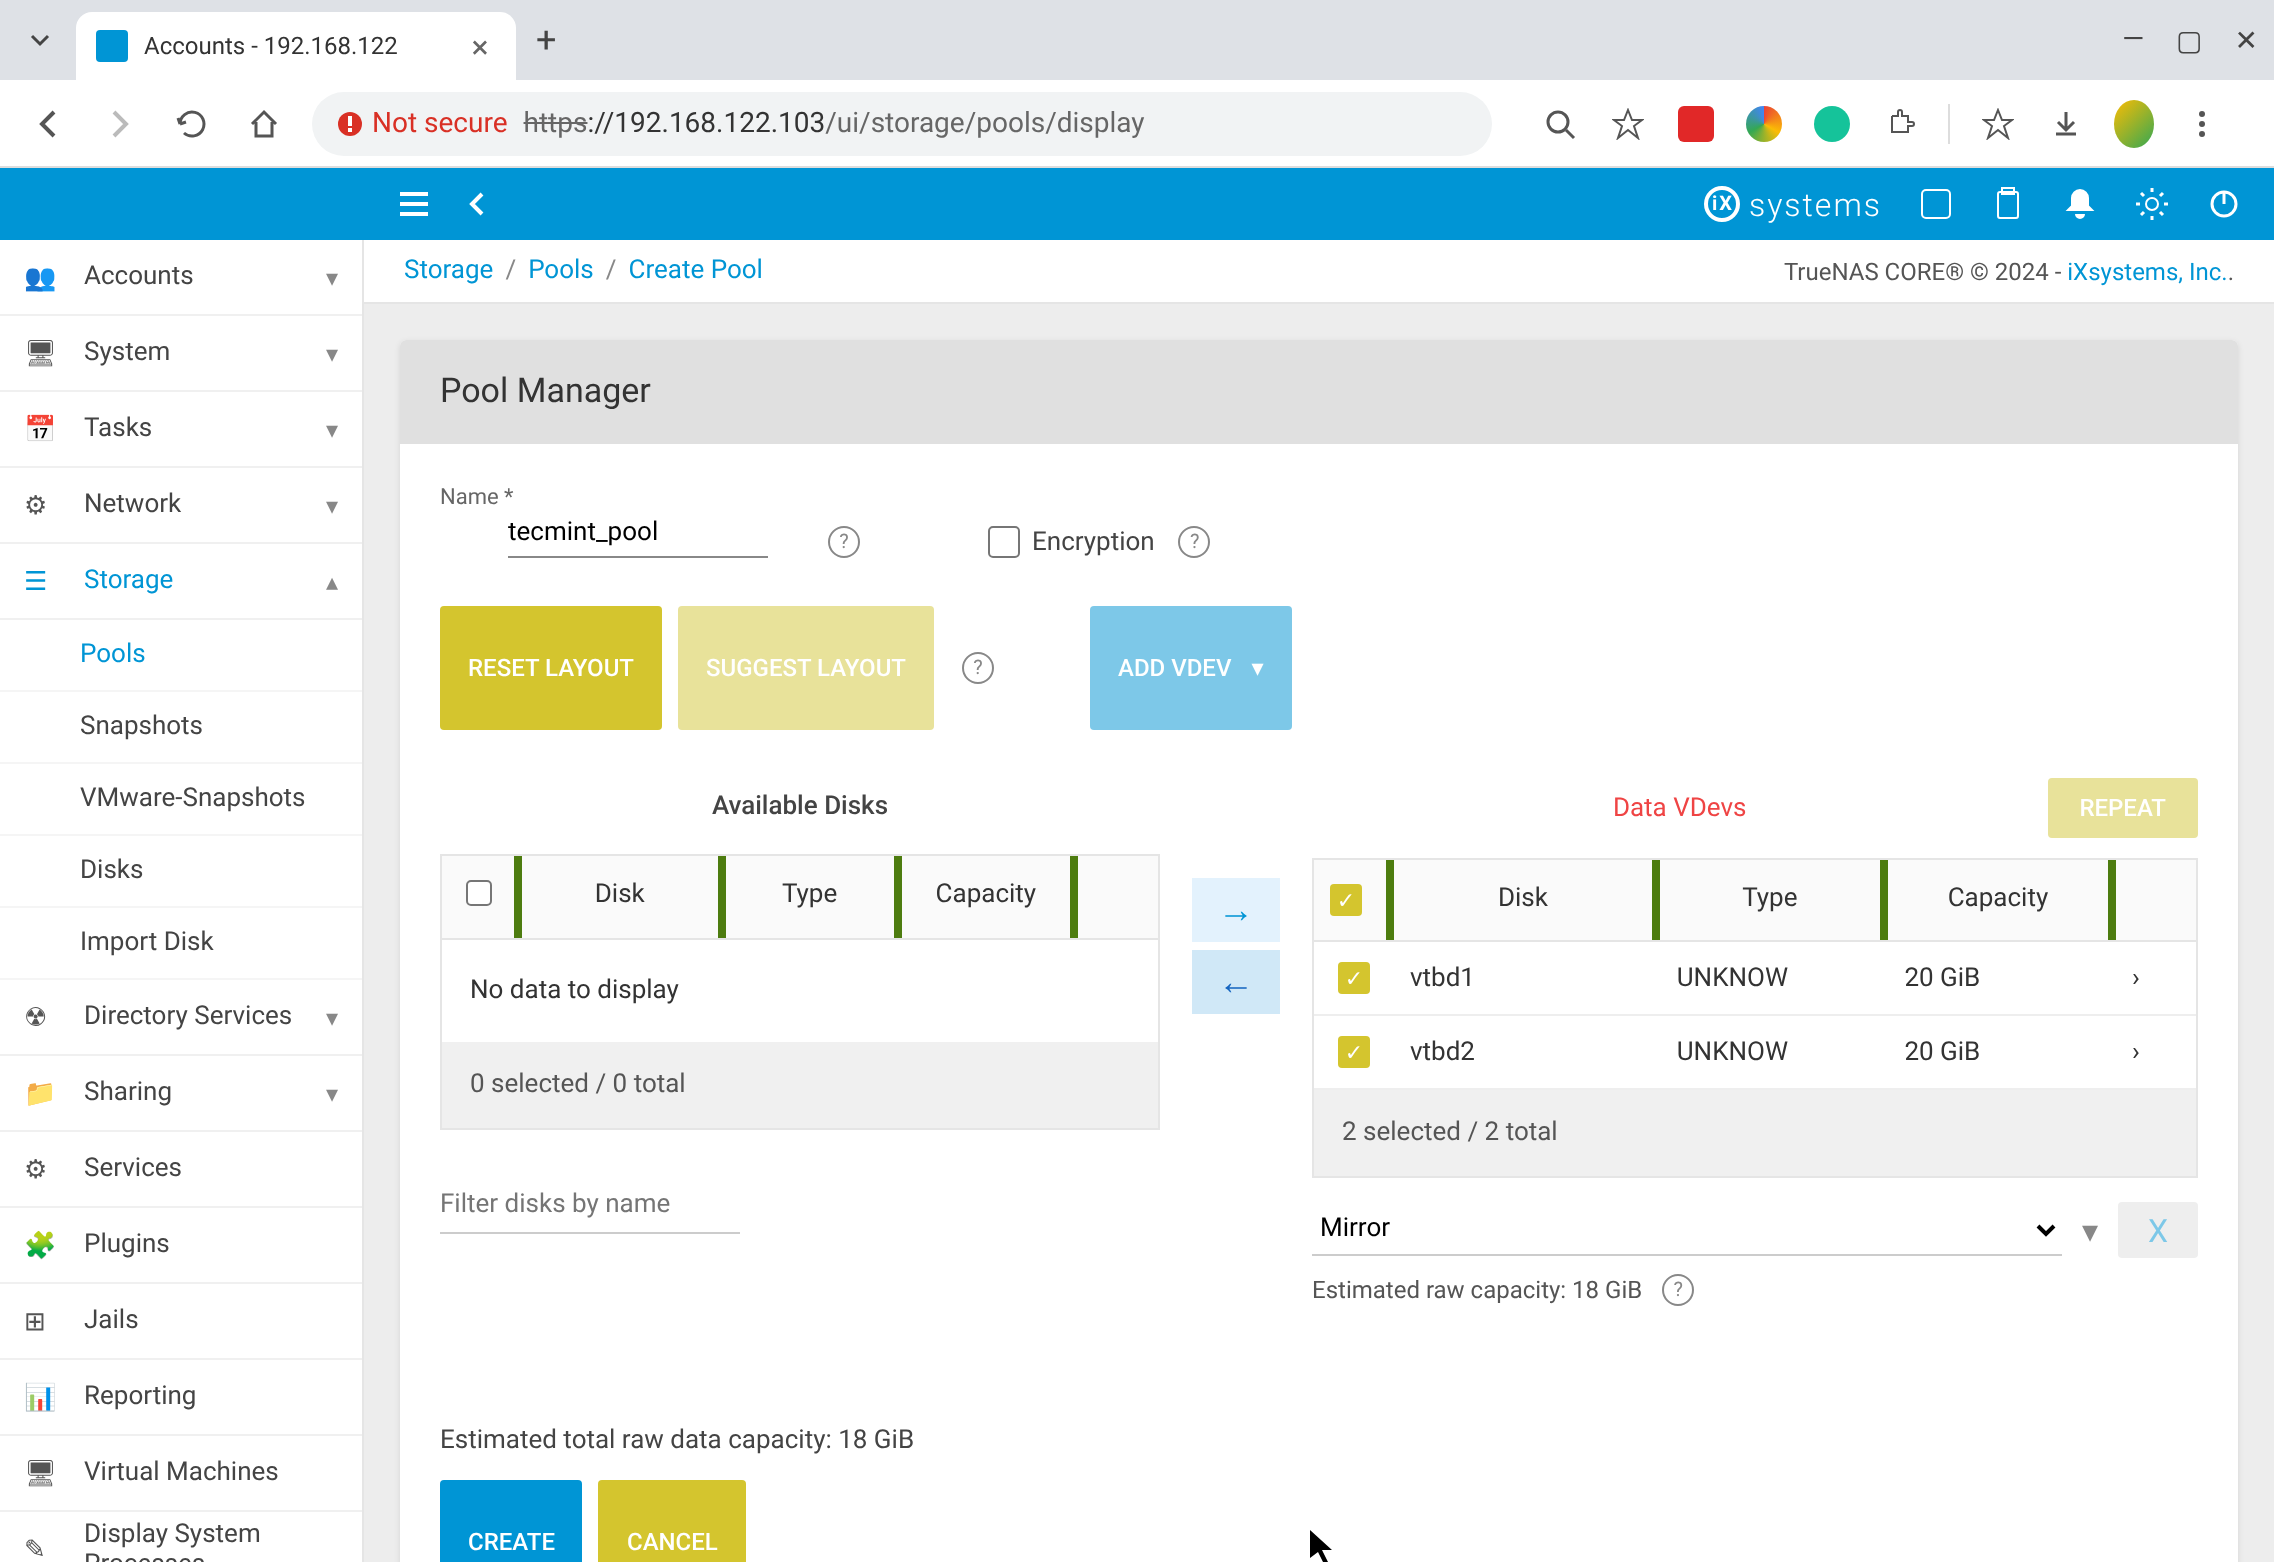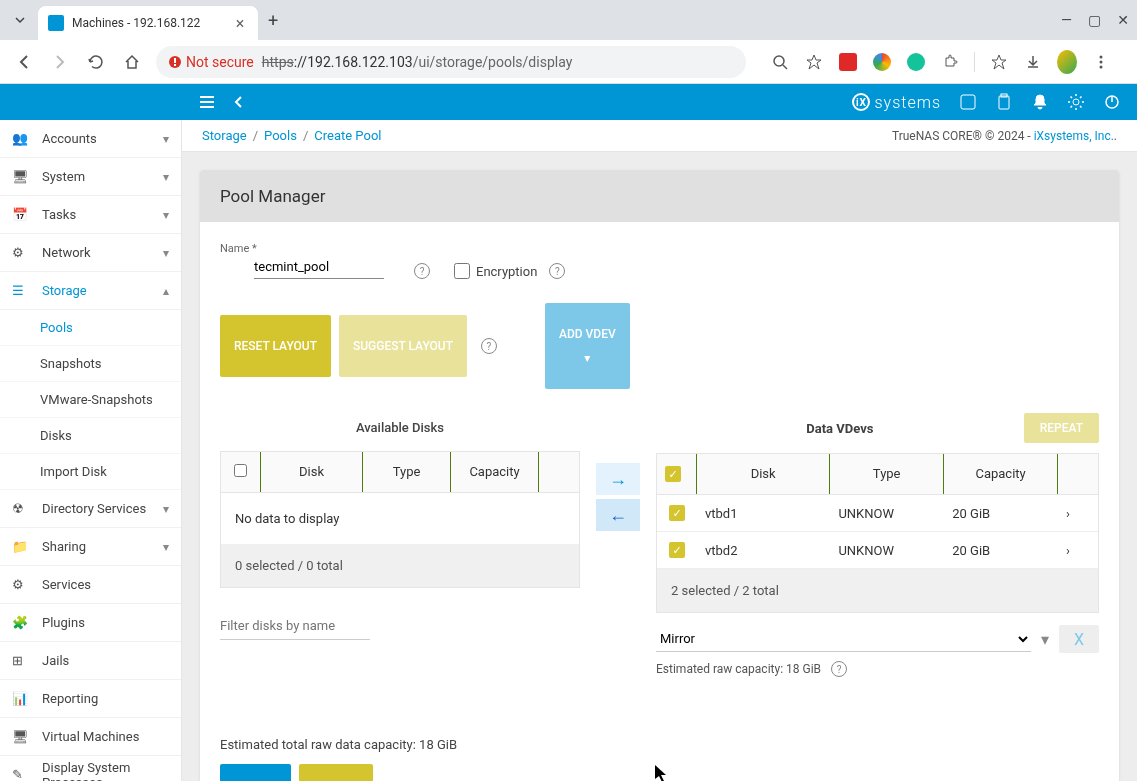--- a/index.html
+++ b/index.html
@@ -80,21 +80,21 @@
 
 
 .disk-area { display: flex; gap: 16px; align-items: flex-start; }
 .disk-col { flex: 1; }
 .disk-title { text-align: center; font-size: 13px; color: #444; margin-bottom: 10px; font-weight: 500; height: 28px; display: flex; align-items: center; justify-content: center; }
 .disk-title-row { display: flex; justify-content: center; align-items: center; margin-bottom: 10px; }
 .repeat-btn { background: #e8e29a; color: #fff; border: none; padding: 8px 16px; font-size: 12px; font-weight: 500; border-radius: 2px; cursor: pointer; margin-left: auto; }
 
 .disk-table { border: 1px solid #e5e5e5; background: #fff; }
 .disk-table-header { display: flex; background: #fafafa; border-bottom: 1px solid #e5e5e5; }
-.disk-table-header > div { padding: 12px 8px; font-size: 13px; color: #333; border-right: 1px solid #4d7c0f; text-align: center; }
+.disk-table-header > div { padding: 12px 8px; font-size: 13px; color: #333; border-right: 4px solid #4d7c0f; text-align: center; }
 .disk-table-header > div:last-child { border-right: none; }
 .col-check { width: 40px; }
 .col-disk { flex: 1.2; }
 .col-type { flex: 1; }
 .col-cap { flex: 1; }
 .col-action { width: 40px; }
 .no-data { padding: 18px 14px; font-size: 13px; color: #333; }
 .table-footer { background: #f0f0f0; padding: 14px; font-size: 13px; color: #555; }
 
 .disk-row { display: flex; border-bottom: 1px solid #eee; align-items: center; }
@@ -126,21 +126,21 @@
 <body>
 
 <div class="browser-chrome">
   <div class="tab-dropdown">
     <svg width="12" height="12" viewBox="0 0 12 12">
         <path d="M2 4 L6 8 L10 4" stroke="#444" stroke-width="1.5" fill="none"></path>
       </svg>
   </div>
   <div class="tab">
     <div class="tab-icon"></div>
-    <div class="tab-title">Machines - 192.168.122</div>
+    <div class="tab-title">Accounts - 192.168.122</div>
     <div class="tab-close">×</div>
   </div>
   <div class="new-tab">+</div>
   <div class="window-controls">
     <span>—</span>
     <span>▢</span>
     <span>✕</span>
   </div>
 </div>
 
@@ -371,32 +371,32 @@
 
     <div class="panel">
       <div class="panel-header">Pool Manager</div>
       <div class="panel-body">
         <div class="form-row">
           <div class="input-group">
             <label class="input-label">Name *</label>
             <input class="text-input" value="tecmint_pool" style="">
           </div>
           <span class="help-icon">?</span>
-          <div class="checkbox-group" style="">
+          <div class="checkbox-group" style="margin-left:40px;">
             <input type="checkbox" style="">
             <span>Encryption</span>
             <span class="help-icon">?</span>
           </div>
         </div>
 
         <div class="btn-row">
           <button class="btn btn-yellow">RESET LAYOUT</button>
           <button class="btn btn-yellow-light">SUGGEST LAYOUT</button>
           <span class="help-icon">?</span>
-          <button class="btn btn-blue-light dropdown-btn" style="margin-left:40px;flex-direction:column;">
+          <button class="btn btn-blue-light dropdown-btn" style="margin-left:40px;">
             <span>ADD VDEV</span>
             <span>▾</span>
           </button>
         </div>
 
         <div class="disk-area">
 
           <div class="disk-col" style="max-width:360px;">
             <div class="disk-title">Available Disks</div>
             <div class="disk-table">
@@ -416,21 +416,21 @@
           </div>
 
           <div class="transfer-col">
             <div class="transfer-btn">→</div>
             <div class="transfer-btn left">←</div>
           </div>
 
           <div class="disk-col">
             <div class="disk-title-row">
               <span style="flex:0.5"></span>
-              <span style="font-size:13px;color:#404040;font-weight:700;">Data VDevs</span>
+              <span style="font-size:13px;color:#ef4444;font-weight:400;">Data VDevs</span>
               <button class="repeat-btn">REPEAT</button>
             </div>
             <div class="disk-table">
               <div class="disk-table-header">
                 <div class="col-check">
                     <span class="check-on">✓</span>
                   </div>
                 <div class="col-disk">Disk</div>
                 <div class="col-type">Type</div>
                 <div class="col-cap">Capacity</div>

